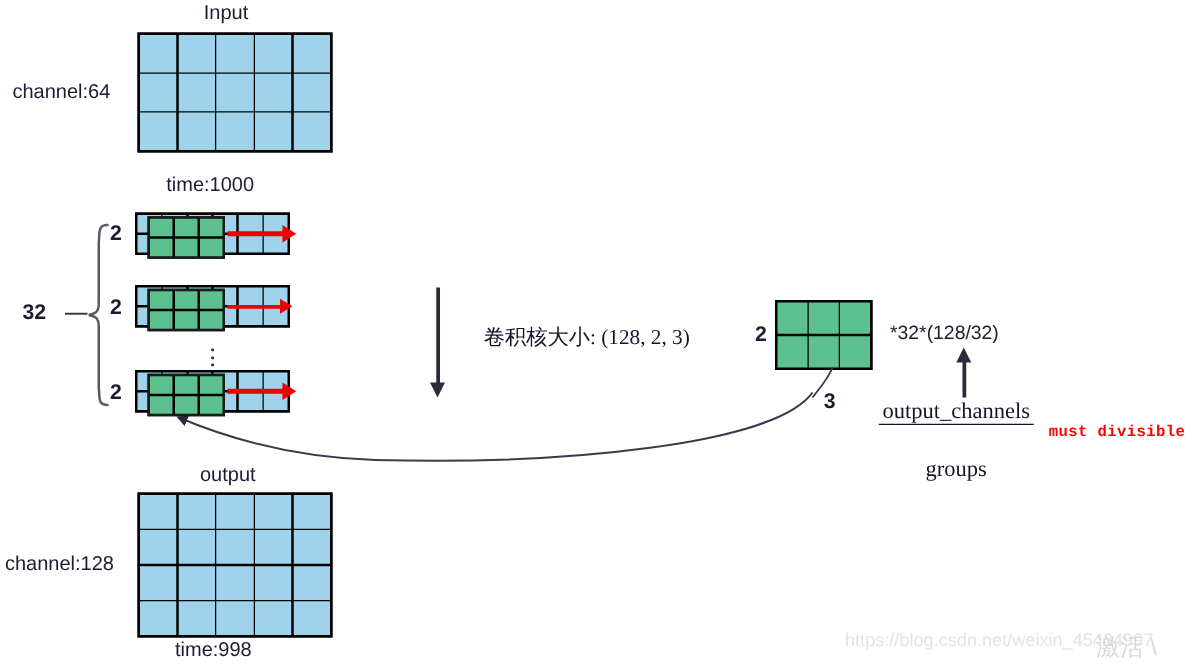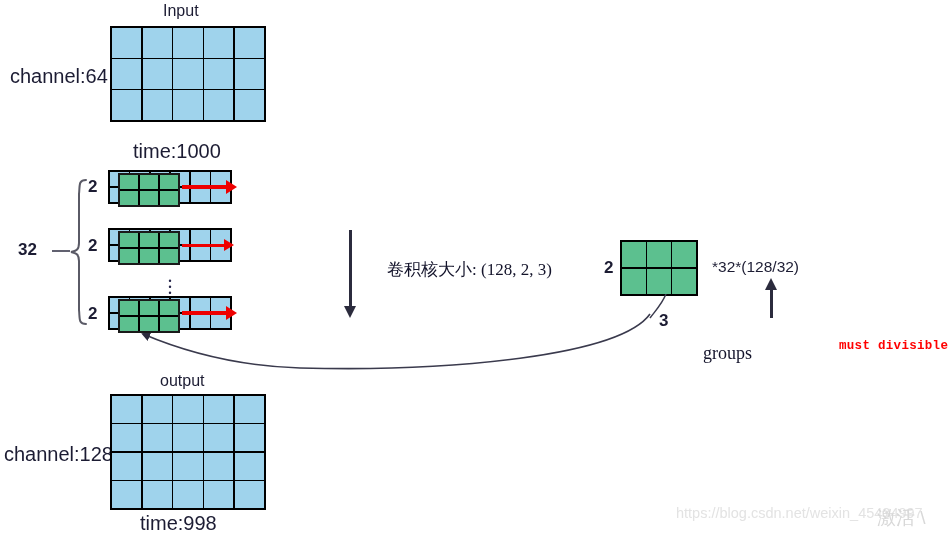--- a/index.html
+++ b/index.html
@@ -14,21 +14,21 @@
     background: #ffffff;
     overflow: hidden;
     font-family: "Liberation Sans", sans-serif;
     color: #1a1a2e;
   }
   .abs { position: absolute; }
 
   
   .label {
     font-family: "Liberation Sans", sans-serif;
-    font-size: 20px;
+    font-size: 16px;
     color: #1c1c33;
     white-space: nowrap;
   }
   .label-lg { font-size: 16px; }
   .serif {
     font-family: "Liberation Serif", serif;
     font-size: 18px;
     color: #14142b;
     white-space: nowrap;
   }
@@ -317,20 +317,21 @@
     <path d="M18,0 C14,10 8,16 2,24" stroke="#3a3a4d" stroke-width="1.5" fill="none"></path>
   </svg>
   <div class="abs num" style="left:659px; top:311px;">3</div>
 
   <div class="abs label" style="left:712px; top:258px; font-size:15.5px;">*32*(128/32)</div>
 
   <div class="up-arrow-line" style="left:770px; top:288px; height:30px;"></div>
   <div class="up-arrow-head" style="left:765px; top:278px;"></div>
 
   <div class="fraction" style="left:703px; top:318px;">
+    <span class="numer">output_channels</span>
     <span class="denom">groups</span>
   </div>
 
   <div class="abs mono-red" style="left:839px; top:339px;">must divisible</div>
 
   <svg class="abs" style="left:120px; top:296px;" width="560" height="80">
     <defs>
       <marker id="curveHead" markerWidth="9" markerHeight="9" refX="7" refY="4.5" orient="auto" markerUnits="userSpaceOnUse">
         <path d="M0,0 L9,4.5 L0,9 z" fill="#2b2b3d"></path>
       </marker>

